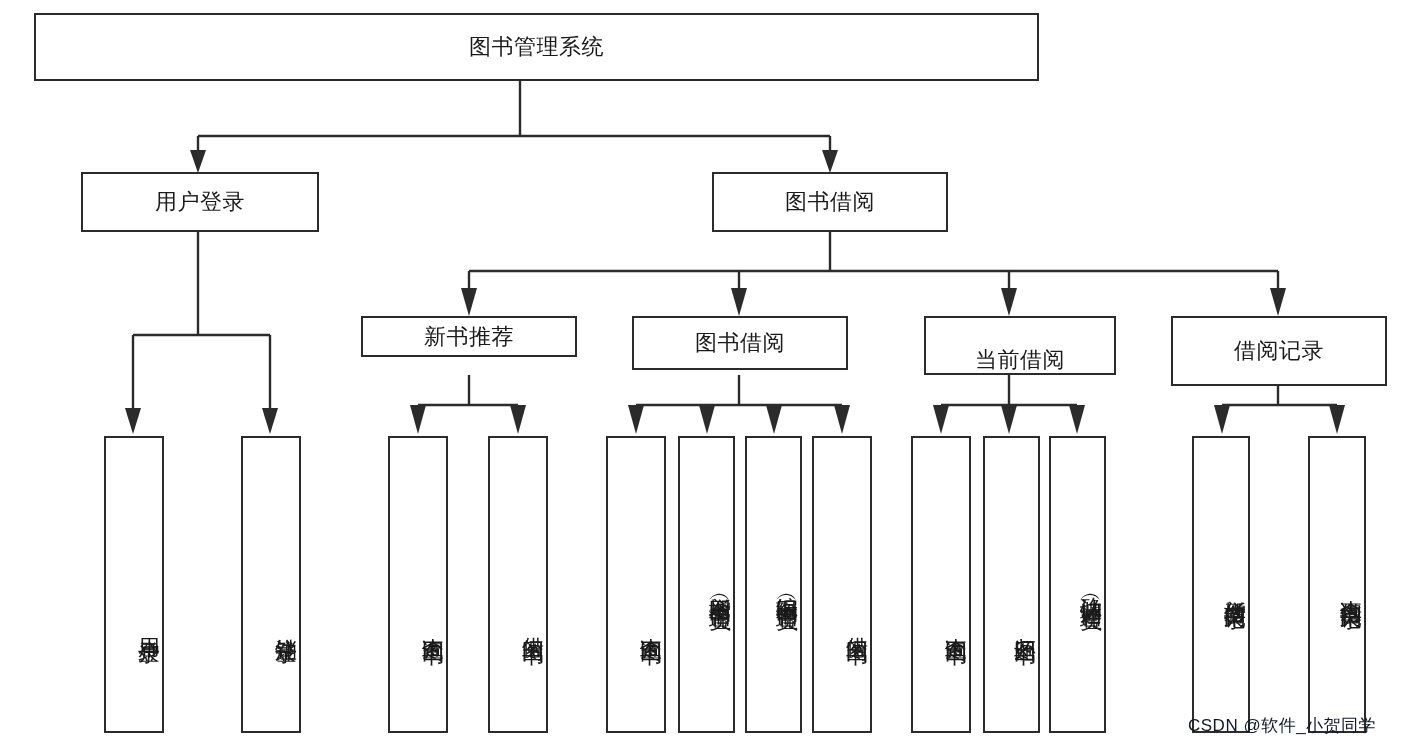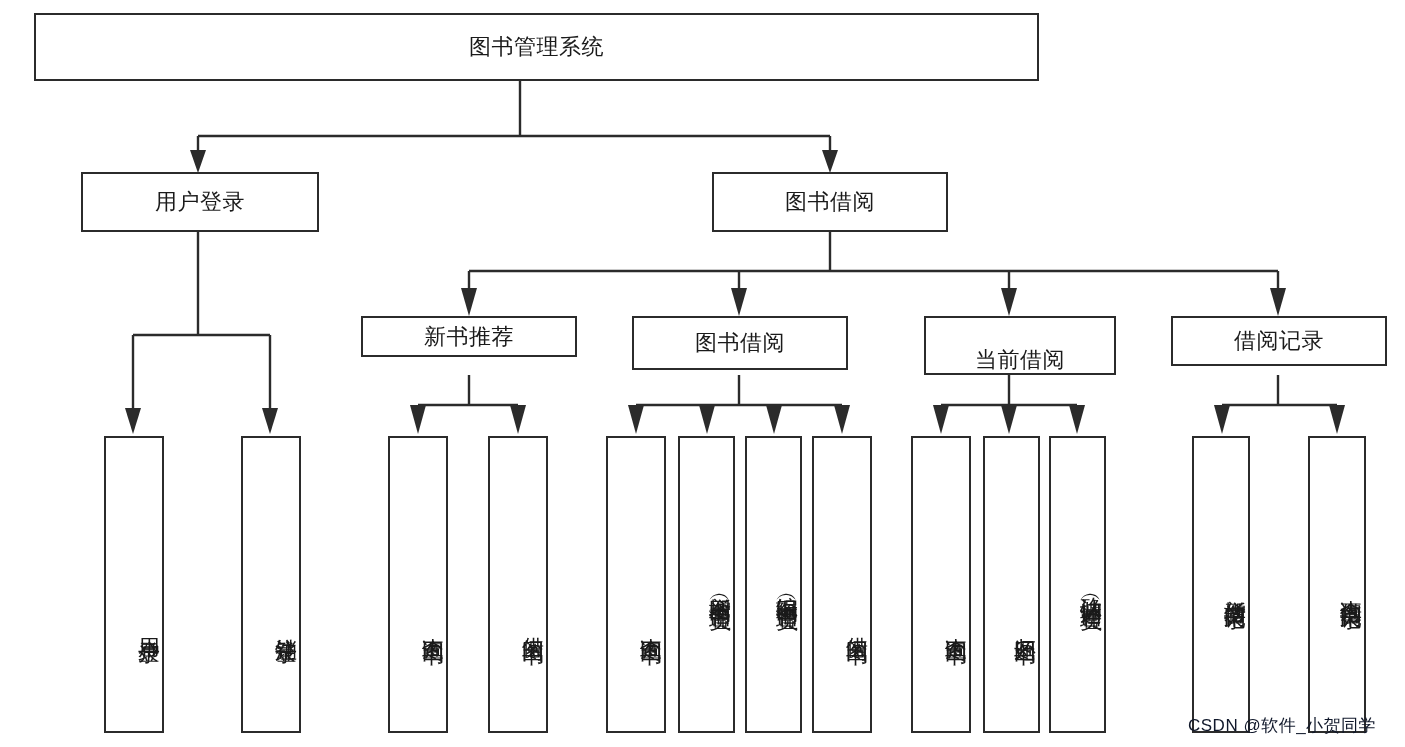--- a/index.html
+++ b/index.html
@@ -152,21 +152,21 @@
 
   <div class="node horiz" style="left:361px; top:316px; width:216px; height:41px;">
     <span class="node-label">新书推荐</span>
   </div>
   <div class="node horiz" style="left:632px; top:316px; width:216px; height:54px;">
     <span class="node-label">图书借阅</span>
   </div>
   <div class="node horiz" style="left:924px; top:316px; width:192px; height:59px;align-items:flex-end;">
     <span class="node-label">当前借阅</span>
   </div>
-  <div class="node horiz" style="left:1171px; top:316px; width:216px; height:50px;">
+  <div class="node horiz" style="left:1171px; top:316px; width:216px; height:70px;">
     <span class="node-label">借阅记录</span>
   </div>
 
   <div class="node vert pad-small" style="left:104px; top:436px; width:60px; height:297px;">
     <span class="node-label">用户登录</span>
   </div>
   <div class="node vert pad-small" style="left:241px; top:436px; width:60px; height:297px;">
     <span class="node-label">注销登录</span>
   </div>
 

